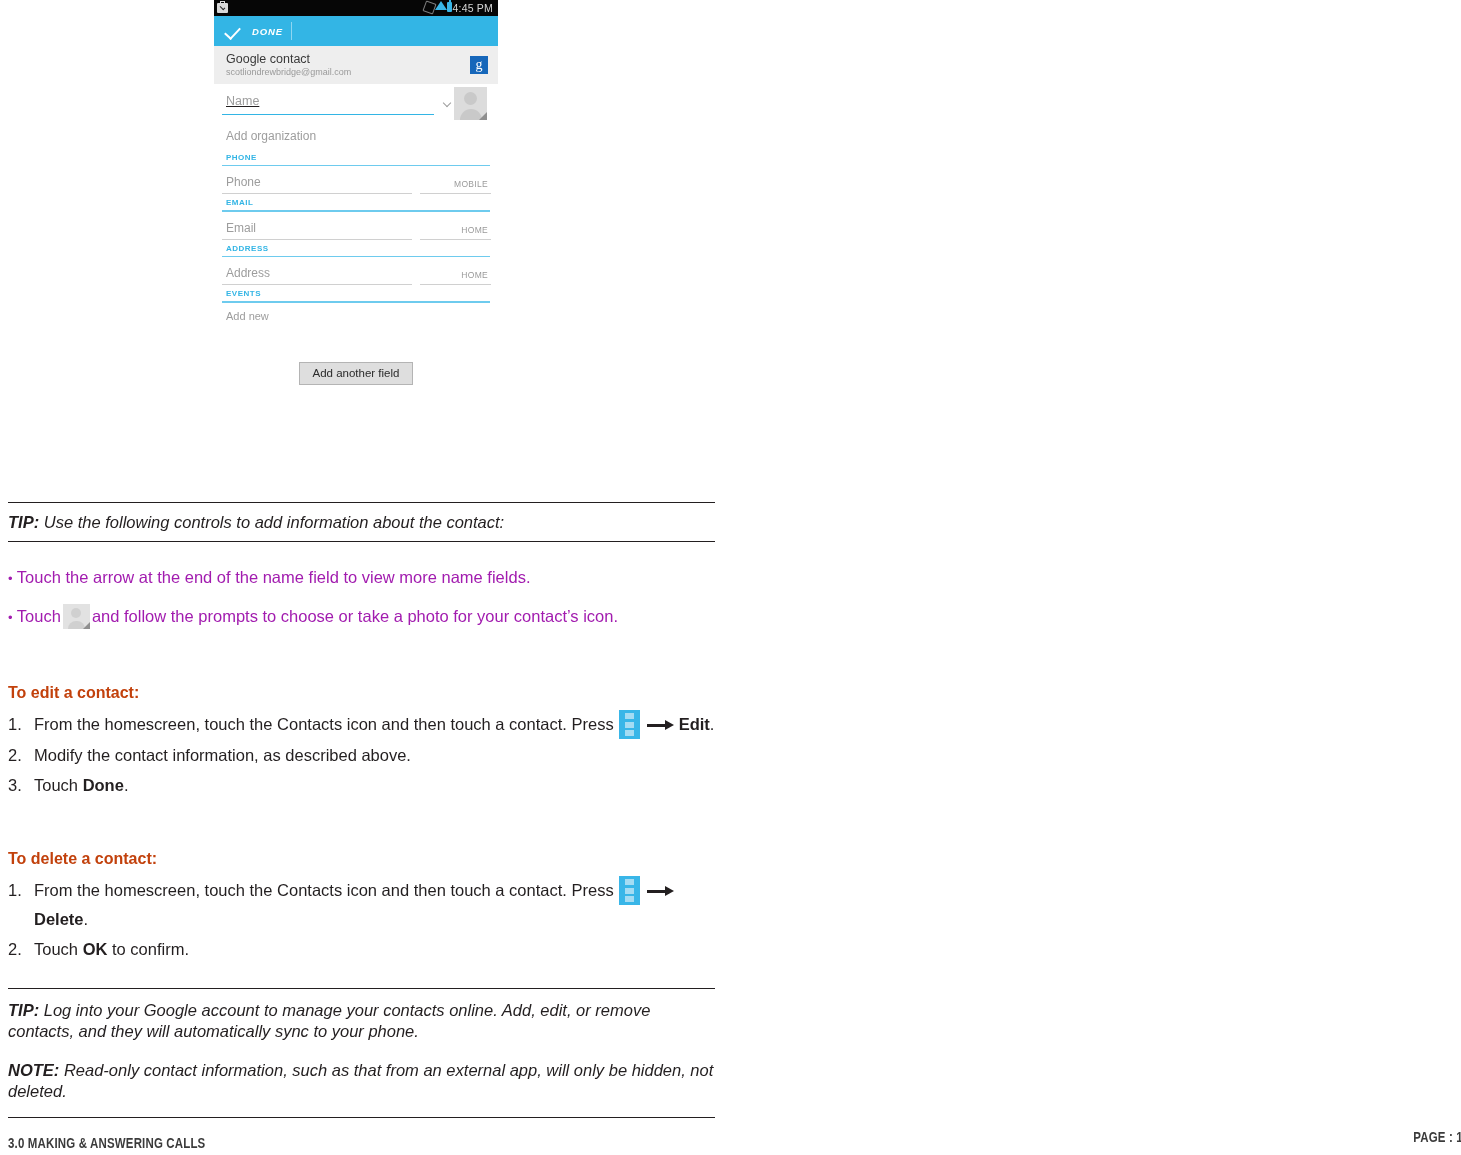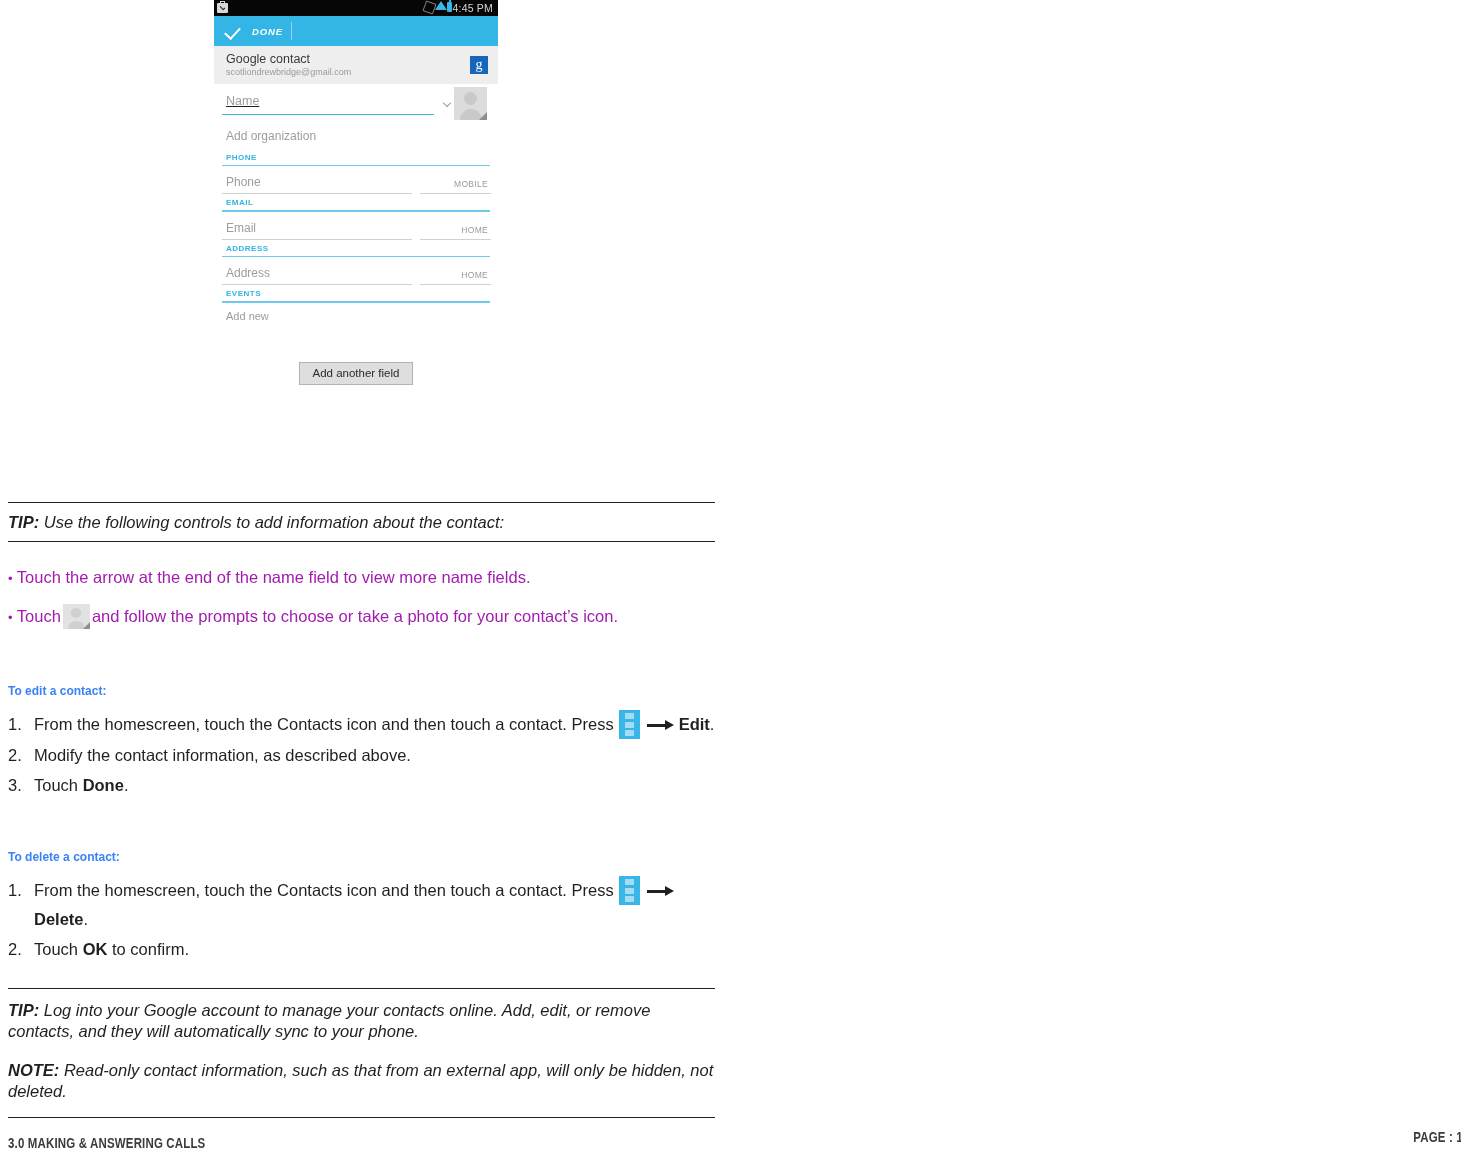--- a/index.html
+++ b/index.html
@@ -351,23 +351,23 @@
     position: absolute;
     right: 0; bottom: 0;
     width: 0; height: 0;
     border-left: 7px solid transparent;
     border-bottom: 7px solid #8f8f8f;
   }
 
   .heading {
     position: absolute;
     left: 0;
-    font-size: 12px;
+    font-size: 16px;
     font-weight: bold;
-    color: #3b82f6;
+    color: #c2410c;
   }
   .steps {
     position: absolute;
     left: 0;
     width: 707px;
     font-size: 16.5px;
     line-height: 28px;
     color: #231f20;
   }
   .step {

